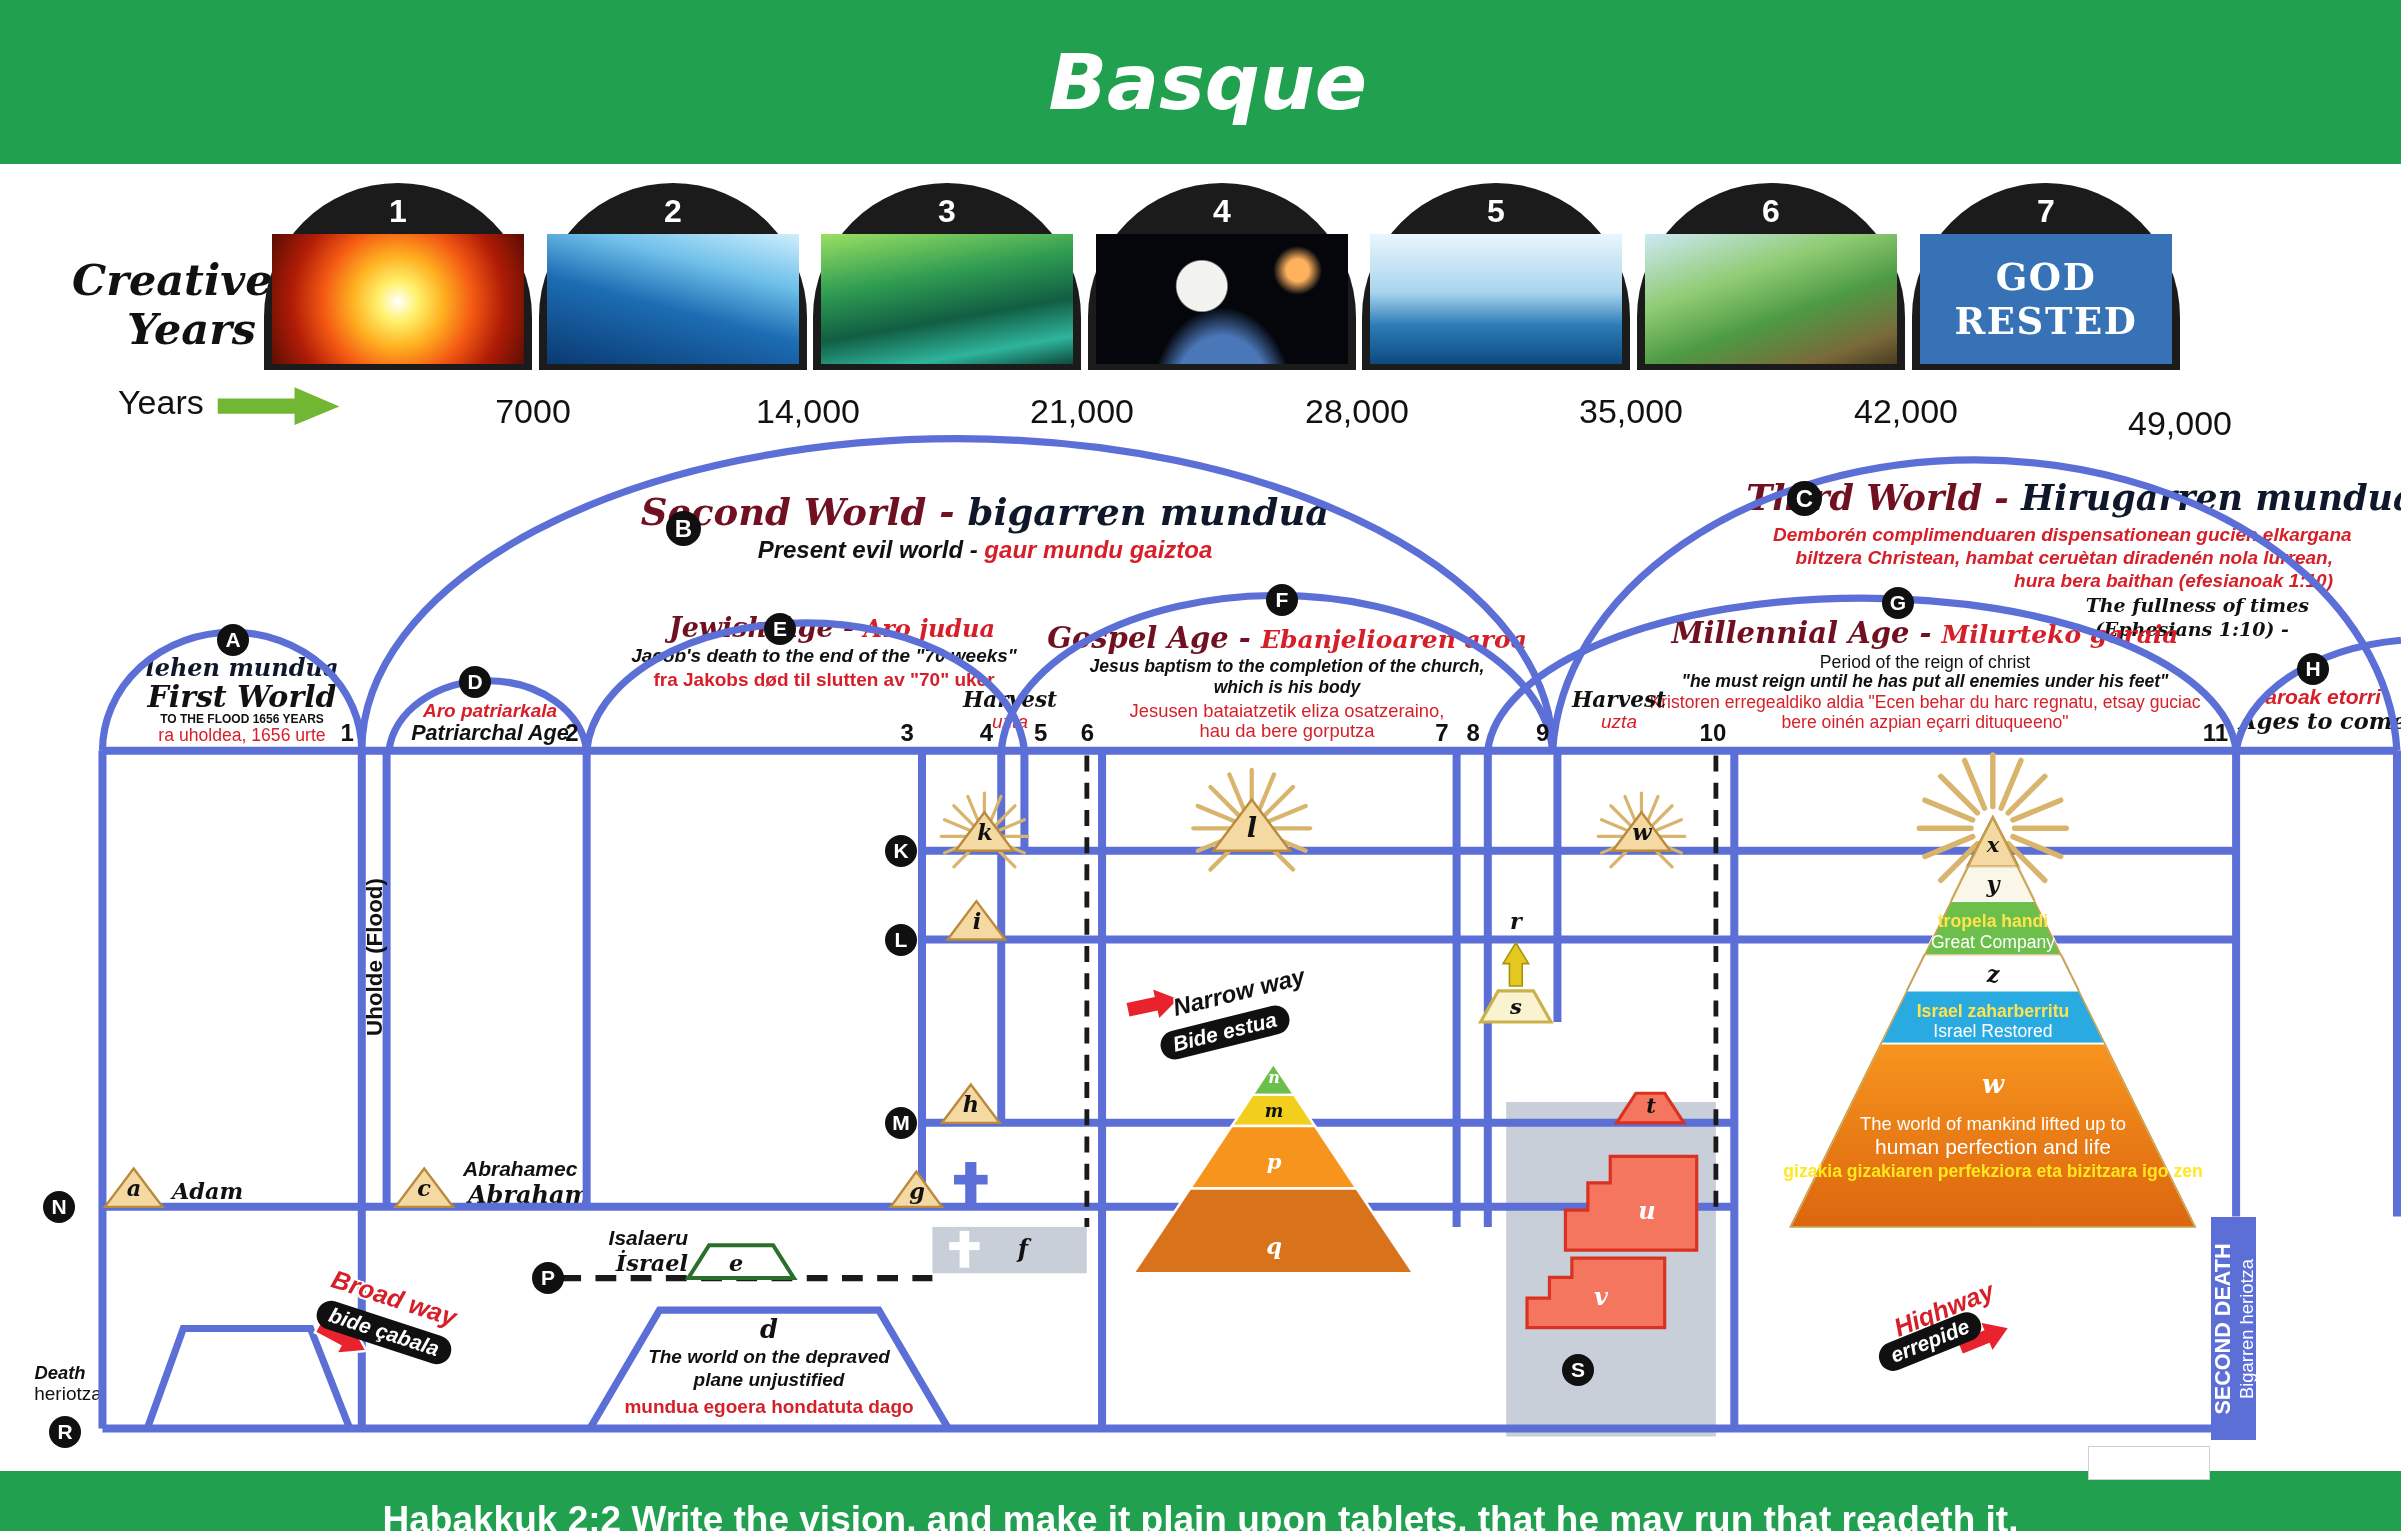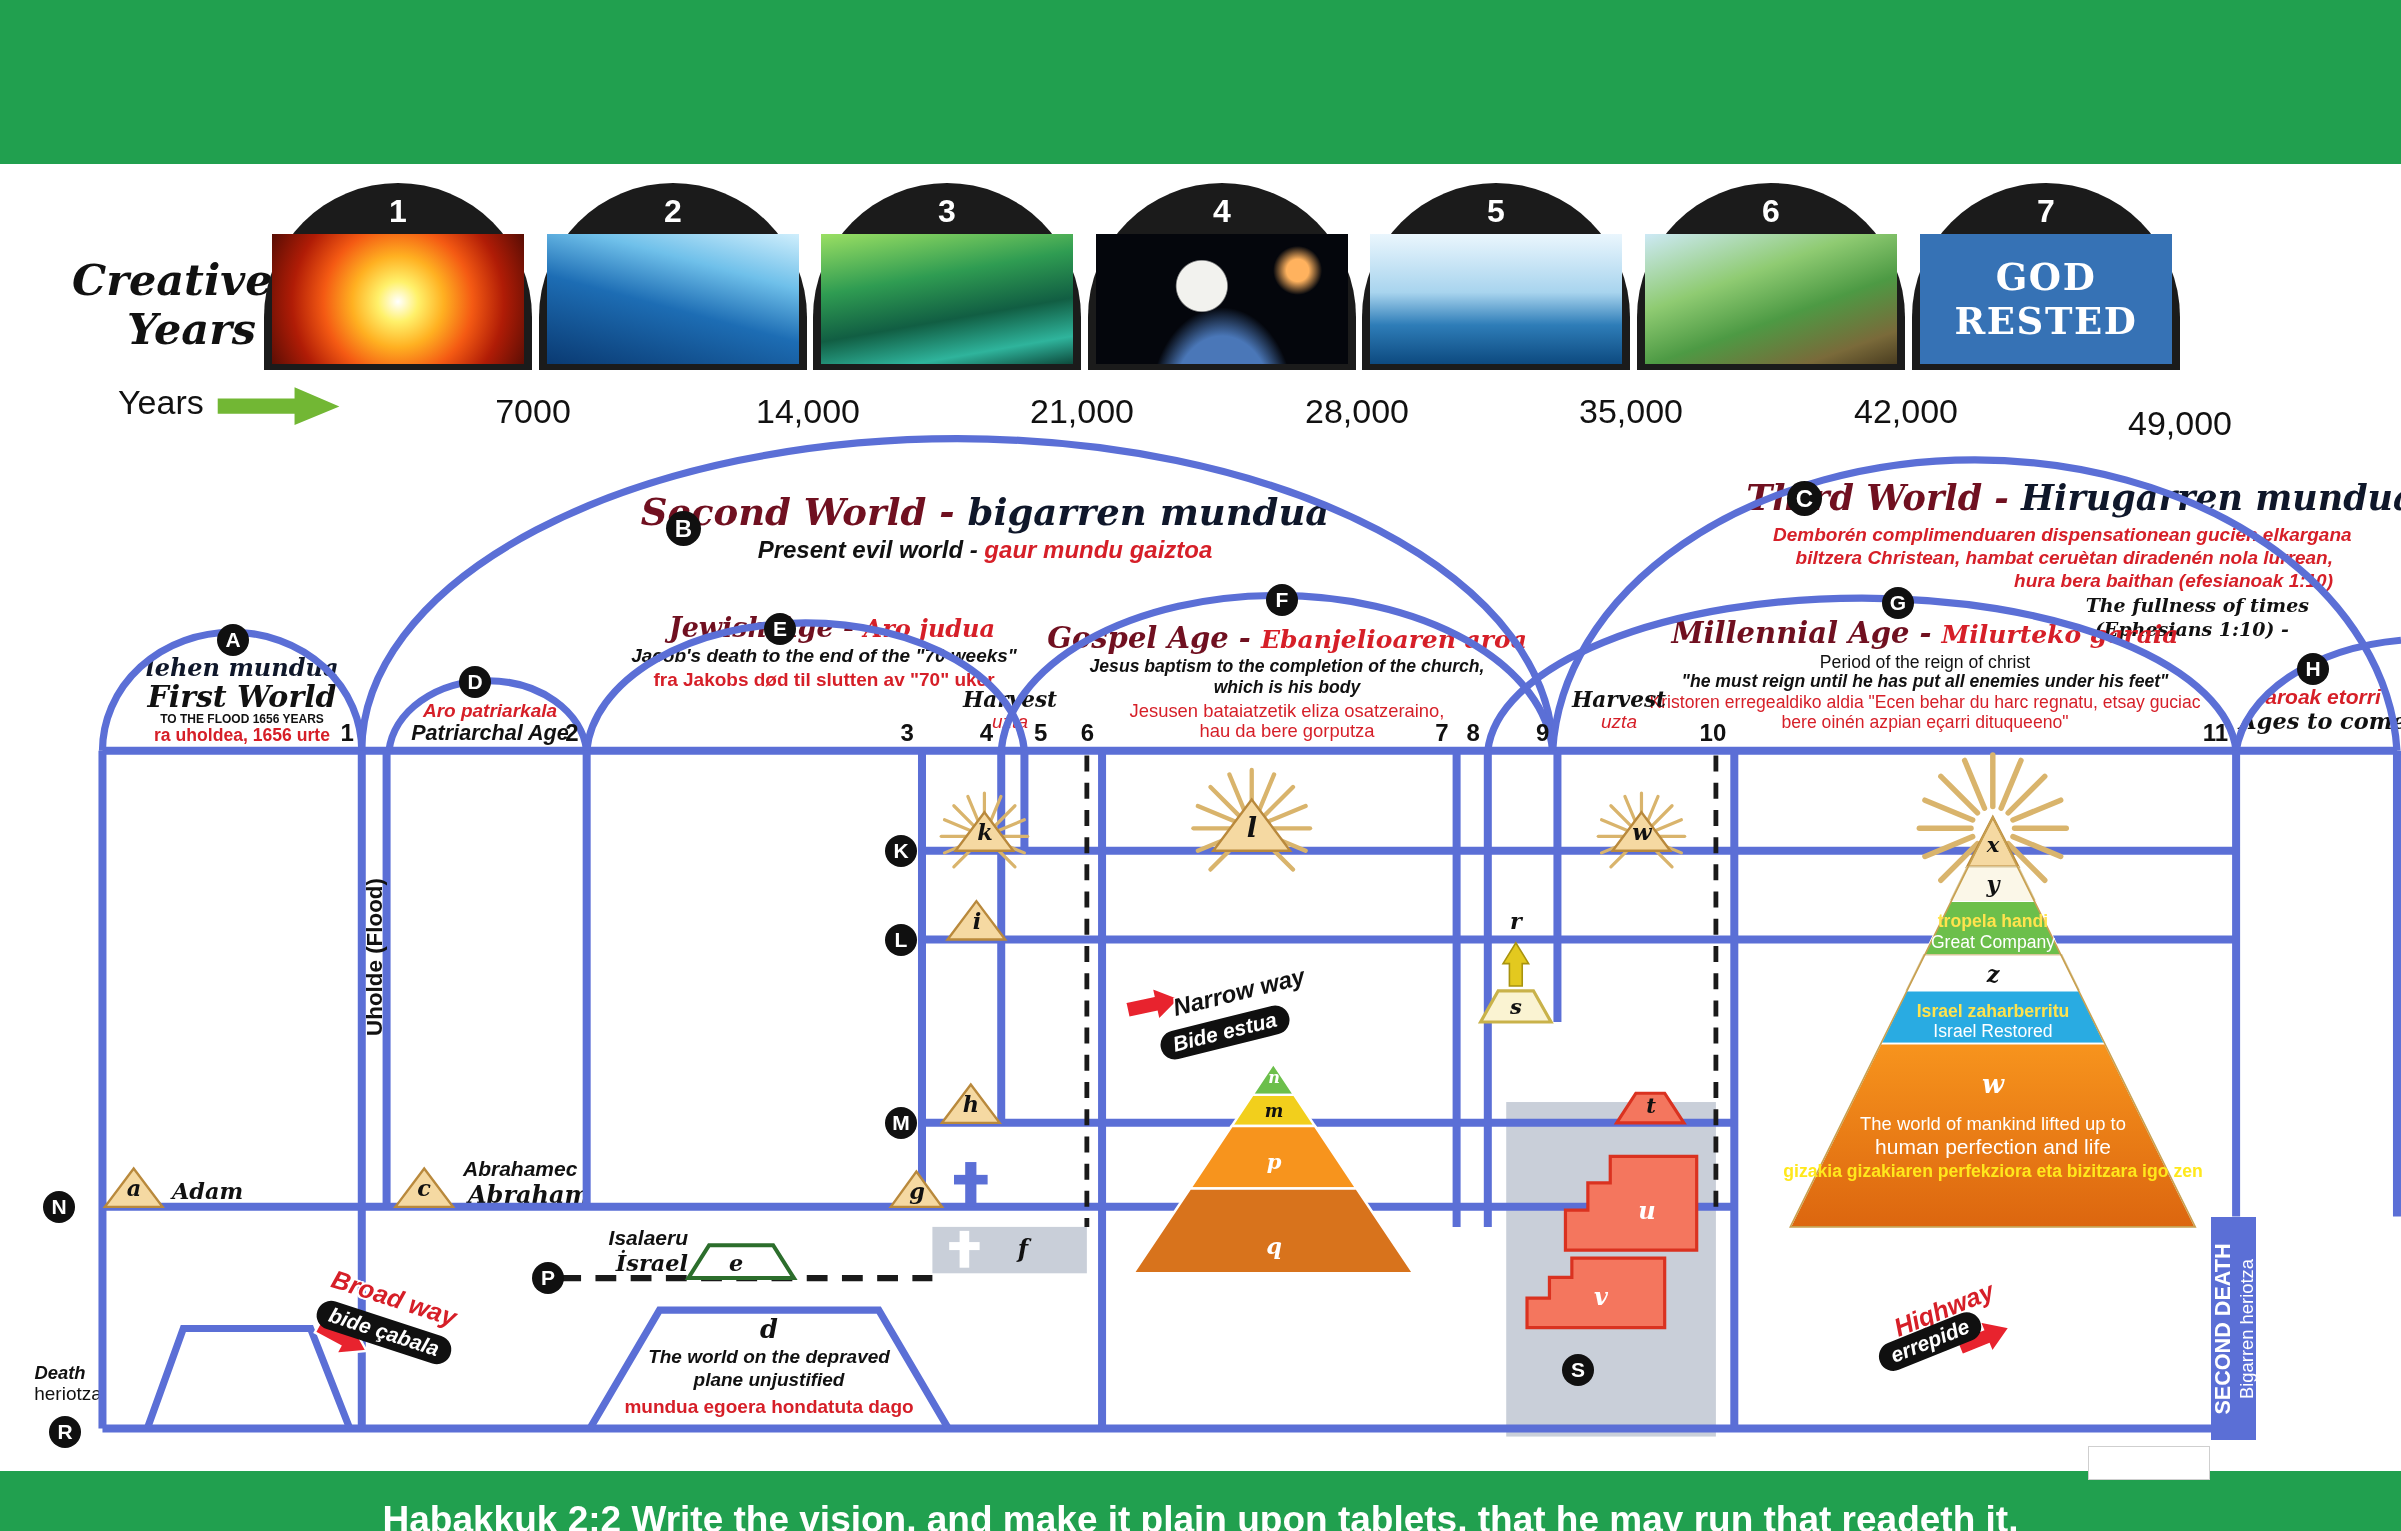--- a/index.html
+++ b/index.html
@@ -54,20 +54,21 @@
            border:0.8px solid #cfcfcf;z-index:8;}
   .flood{position:absolute;left:375px;top:957px;transform:translate(-50%,-50%) rotate(-90deg);
          font:bold 22.4px "Liberation Sans",sans-serif;z-index:6;white-space:nowrap;}
 </style>
 </head>
 <body>
 
 <div class="page">
 
   <div class="topbar">
+    <span class="title-accent">Basque</span>
   </div>
 
   <div class="t si r" style="left:72px;top:255px;width:184px;font-size:43px">Creative</div>
   <div class="t si r" style="left:72px;top:304px;width:184px;font-size:43px">Years</div>
   <div class="t" style="left:118px;top:383px;font-size:34px">Years</div>
 
   <div class="arch" style="left:264px">
     <div class="arch-num">1</div>
     <div class="arch-img img1"></div>
   </div>
@@ -243,21 +244,21 @@
   <div class="circ" style="left:1787px;top:481px">C</div>
   <div class="circ sm" style="left:459px;top:666px">D</div>
   <div class="circ sm" style="left:764px;top:613px">E</div>
   <div class="circ sm" style="left:1266px;top:584px">F</div>
   <div class="circ sm" style="left:1882px;top:587px">G</div>
   <div class="circ sm" style="left:2297px;top:653px">H</div>
 
   <div class="t c si dred" style="left:242px;top:653px;font-size:24px">lehen mundua</div>
   <div class="t c si" style="left:242px;top:679px;font-size:30px">First World</div>
   <div class="t c" style="left:242px;top:712px;font-size:12px;font-weight:bold">TO THE FLOOD 1656 YEARS</div>
-  <div class="t c red" style="left:242px;top:725px;font-size:17.6px;font-weight:bold">ra uholdea, 1656 urte</div>
+  <div class="t c red" style="left:242px;top:725px;font-size:17.6px;font-weight:normal">ra uholdea, 1656 urte</div>
 
   <div class="t c si" style="left:985px;top:490px;font-size:37px">
     <span class="mar">Second World - </span><span class="dred">bigarren mundua</span>
   </div>
   <div class="t c bi" style="left:985px;top:536px;font-size:24px">
     <span>Present evil world - </span><span class="red">gaur mundu gaiztoa</span>
   </div>
 
   <div class="t c si" style="left:2081px;top:477px;font-size:35px">
     <span class="mar">Third World - </span><span class="dred">Hirugarren mundua</span>

